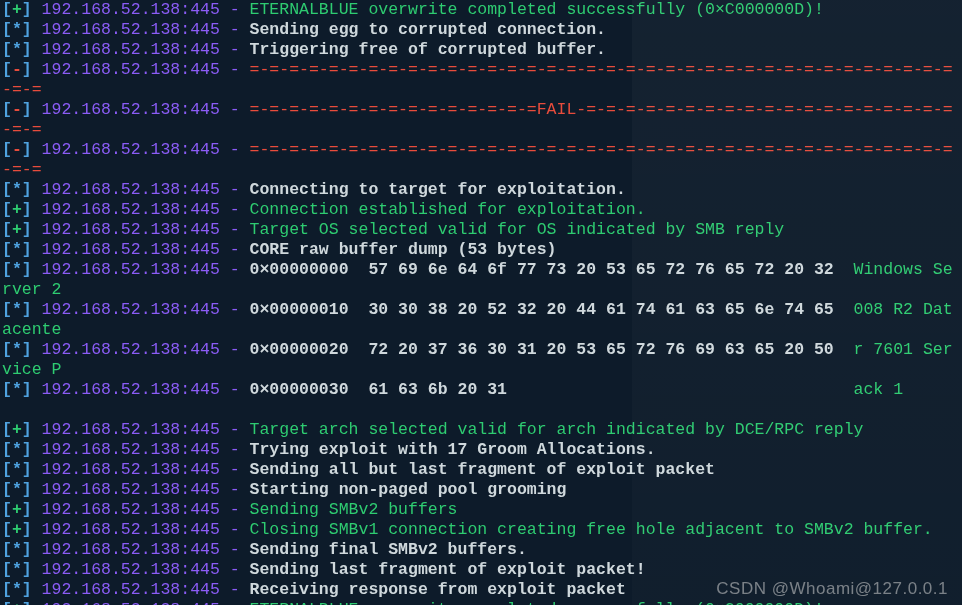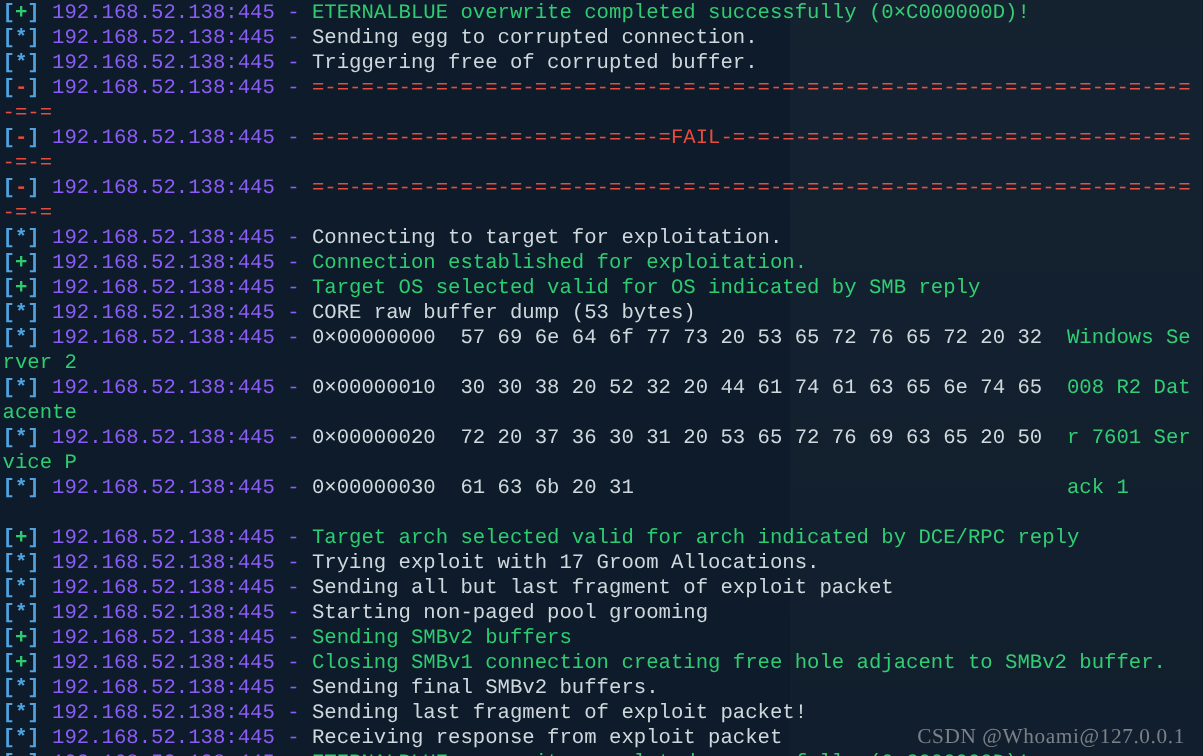--- a/index.html
+++ b/index.html
@@ -20,30 +20,30 @@
   }
   .line {
     white-space: pre-wrap;
     word-break: break-all;
   }
   .bracket { color: #4fa3e0; font-weight: bold; }
   .tag-star { color: #4fa3e0; font-weight: bold; }
   .tag-plus { color: #2ecc71; font-weight: bold; }
   .tag-minus { color: #e74c3c; font-weight: bold; }
   .host { color: #8b5cf6; }
-  .msg  { color: #cfd8dc; }
+  .msg  { color: #cfd8dc; font-weight: bold; }
   .msg-green { color: #2ecc71; }
   .msg-red { color: #e74c3c; }
   .hex-ascii { color: #2ecc71; }
   #watermark {
     position: absolute;
     right: 14px;
     bottom: 6px;
     color: rgba(210,210,210,0.55);
-    font-family: Liberation Serif, serif;
+    font-family: Liberation Sans, sans-serif;
     font-size: 17px;
     letter-spacing: .5px;
     pointer-events: none;
   }
   
   .ghost {
     position: absolute;
     right: 0;
     top: 0;
     width: 330px;

